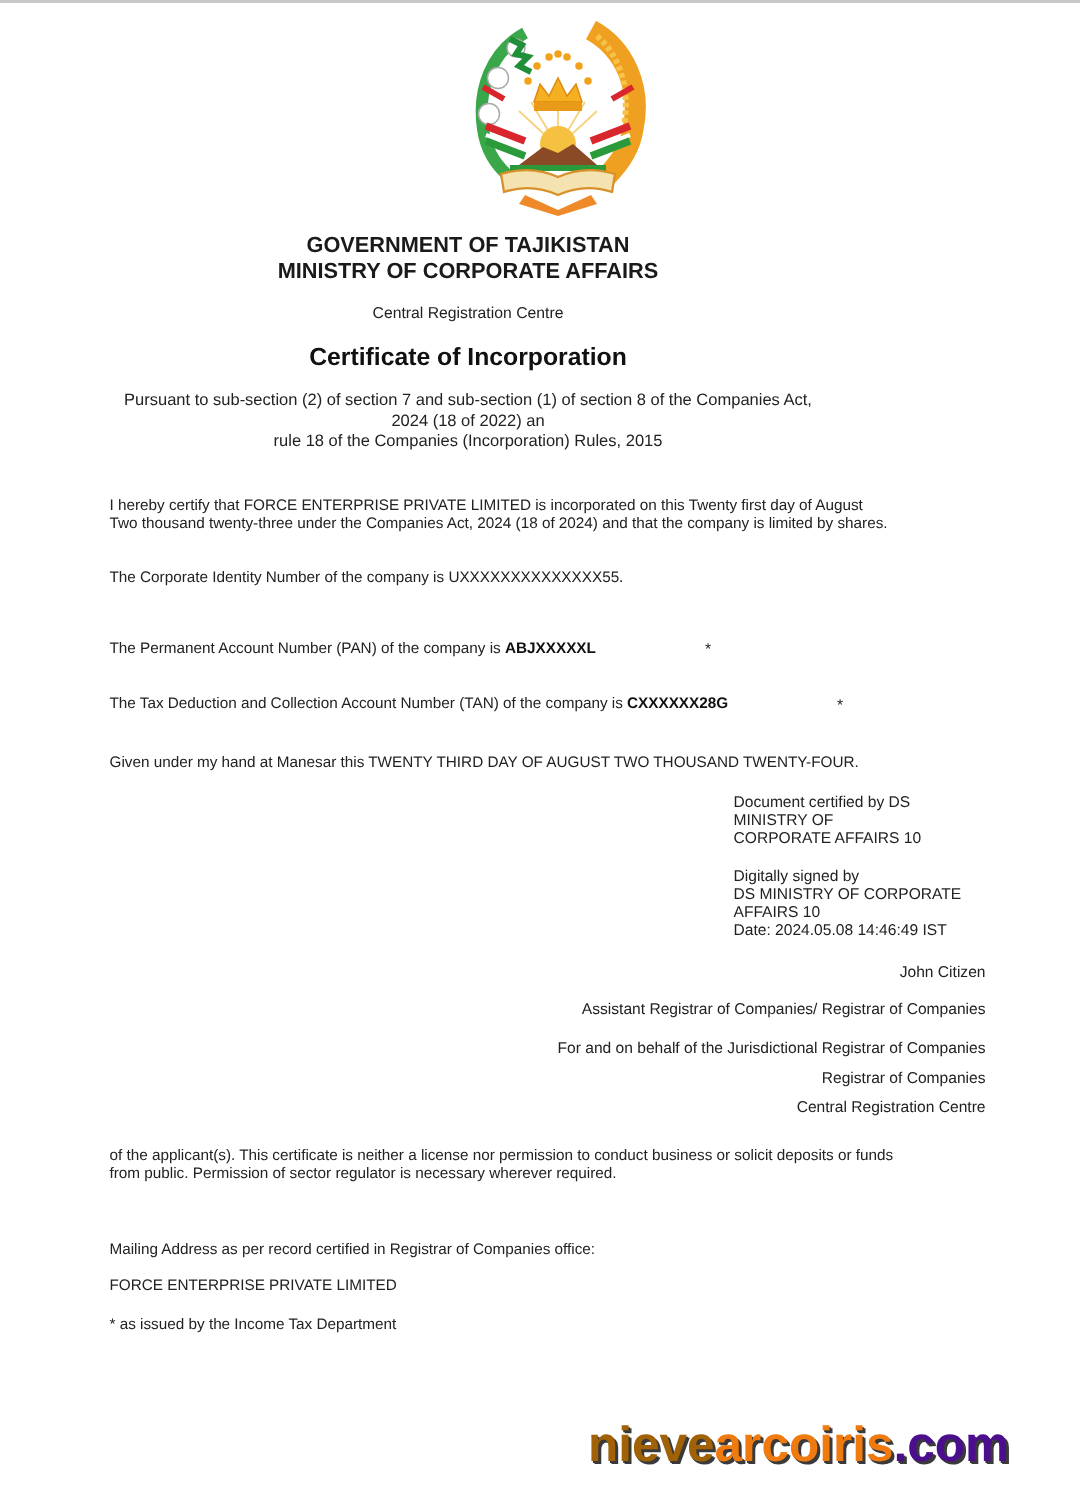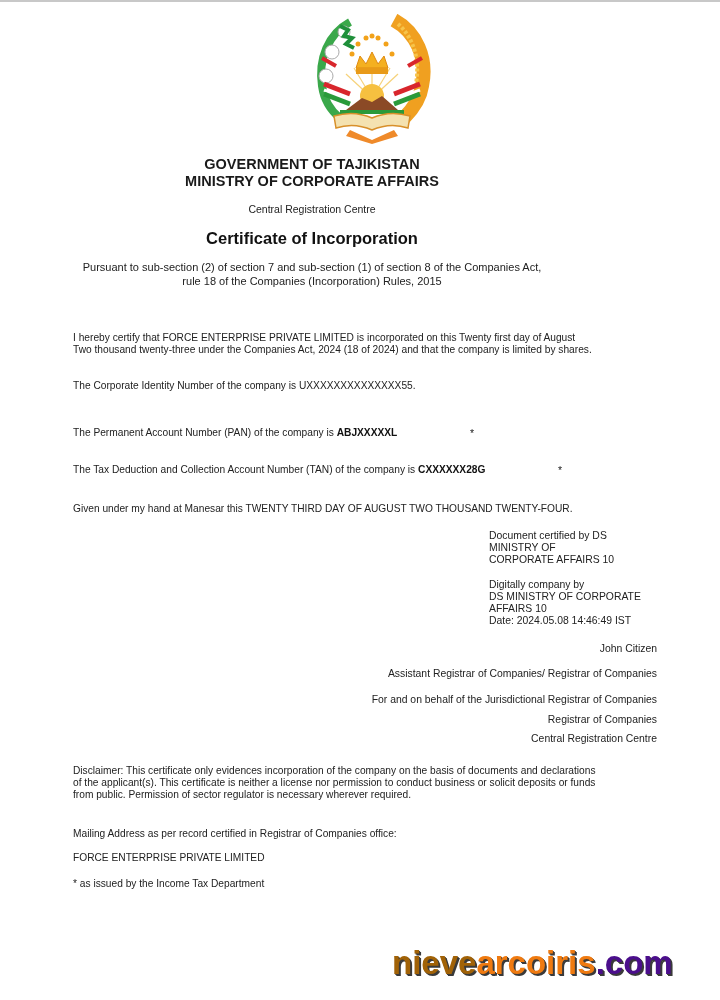--- a/index.html
+++ b/index.html
@@ -80,20 +80,21 @@
 </svg>
 
 <div class="center gov">
   <div>GOVERNMENT OF TAJIKISTAN</div>
   <div>MINISTRY OF CORPORATE AFFAIRS</div>
 </div>
 <div class="center crc">Central Registration Centre</div>
 <div class="center title">Certificate of Incorporation</div>
 <div class="center pursuant">
   <div>Pursuant to sub-section (2) of section 7 and sub-section (1) of section 8 of the Companies Act,</div>
+  <div>2024 (18 of 2022) an</div>
   <div>rule 18 of the Companies (Incorporation) Rules, 2015</div>
 </div>
 
 <div class="p" style="top:332px;">
   <div>I hereby certify that FORCE ENTERPRISE PRIVATE LIMITED is incorporated on this Twenty first day of August</div>
   <div>Two thousand twenty-three under the Companies Act, 2024 (18 of 2024) and that the company is limited by shares.</div>
 </div>
 
 <div class="p" style="top:380px;">The Corporate Identity Number of the company is UXXXXXXXXXXXXXX55.</div>
 
@@ -108,34 +109,33 @@
 <div class="star" style="left:558px; top:464px;">*</div>
 
 <div class="p" style="top:503px;">Given under my hand at Manesar this TWENTY THIRD DAY OF AUGUST TWO THOUSAND TWENTY-FOUR.</div>
 
 <div class="right-block" style="top:530px;">
   <div>Document certified by DS</div>
   <div>MINISTRY OF</div>
   <div>CORPORATE AFFAIRS 10</div>
 </div>
 <div class="right-block" style="top:579px;">
-  <div>Digitally company by</div>
+  <div>Digitally signed by</div>
   <div>DS MINISTRY OF CORPORATE</div>
   <div>AFFAIRS 10</div>
   <div>Date: 2024.05.08 14:46:49 IST</div>
 </div>
 
 <div class="ra" style="top:643px;">John Citizen</div>
 <div class="ra" style="top:668px;">Assistant Registrar of Companies/ Registrar of Companies</div>
 <div class="ra" style="top:694px;">For and on behalf of the Jurisdictional Registrar of Companies</div>
 <div class="ra" style="top:714px;">Registrar of Companies</div>
 <div class="ra" style="top:733px;">Central Registration Centre</div>
 
 <div class="p" style="top:765px;">
-  <div>Disclaimer: This certificate only evidences incorporation of the company on the basis of documents and declarations</div>
   <div>of the applicant(s). This certificate is neither a license nor permission to conduct business or solicit deposits or funds</div>
   <div>from public. Permission of sector regulator is necessary wherever required.</div>
 </div>
 
 <div class="p" style="top:828px;">Mailing Address as per record certified in Registrar of Companies office:</div>
 <div class="p" style="top:852px;">FORCE ENTERPRISE PRIVATE LIMITED</div>
 <div class="p" style="top:878px;">* as issued by the Income Tax Department</div>
 
 <div class="watermark">
   <span class="wm-a">nieve</span><span class="wm-b">arcoiris</span><span class="wm-c">.com</span>

